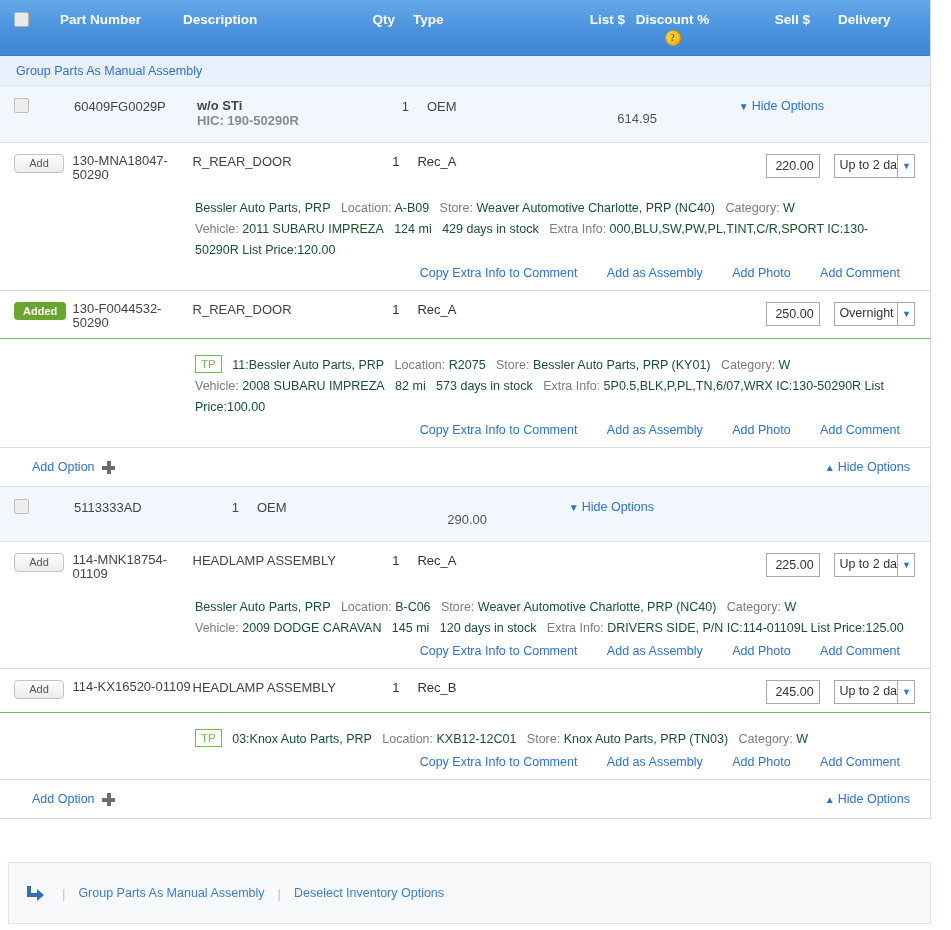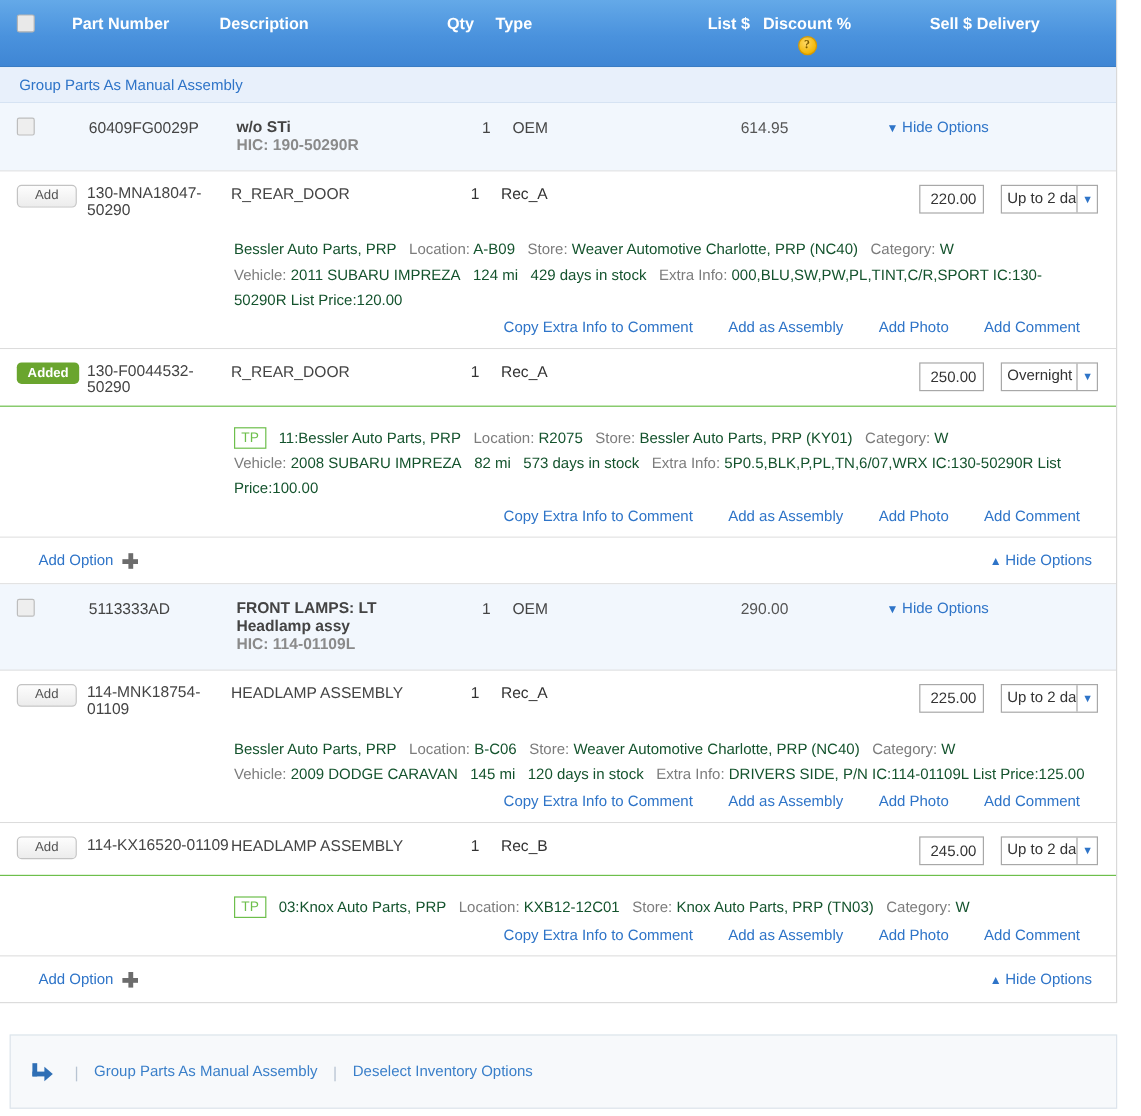--- a/index.html
+++ b/index.html
@@ -50,21 +50,21 @@
   .hdr .cell { box-sizing: border-box; }
 
   .c-chk    { width: 60px;  padding-left: 14px; }
   .c-part   { width: 123px; }
   .c-desc   { width: 170px; }
   .c-qty    { width: 42px;  text-align: right; }
   .c-type   { width: 95px;  padding-left: 18px; }
   .c-list   { width: 135px; text-align: right; }
   .c-disc   { width: 95px;  text-align: center; }
   .c-sell   { width: 90px;  text-align: right; }
-  .c-del    { width: 110px; padding-left: 4px; }
+  .c-del    { width: 110px; padding-left: 28px; }
 
   .hdr-chkbox {
     display: inline-block;
     width: 13px; height: 13px;
     background: #e9e9e9;
     border: 1px solid #b5b5b5;
     border-radius: 2px;
     vertical-align: middle;
     margin-top: -2px;
   }
@@ -99,21 +99,21 @@
 
   .oem-row {
     background: #f2f7fd;
     border-bottom: 1px solid #dfdfdf;
     padding: 12px 0 14px 0;
   }
   .oem-row .c-desc { font-weight: bold; color: #444; line-height: 15px; }
   .oem-row .hic { color: #8a8a8a; font-weight: bold; }
   .oem-row .c-part { color: #444; padding-top: 1px; }
   .oem-row .c-qty, .oem-row .c-type { color: #444; padding-top: 1px; }
-  .oem-row .c-list { color: #555; padding-top: 1px; }
+  .oem-row .c-list { color: #555; padding-top: 1px; margin-top: 12px; }
 
   .opt-row {
     background: #ffffff;
     padding: 11px 0 8px 0;
   }
   .opt-row .c-part { color: #444; line-height: 14px; }
   .opt-row .c-desc { color: #444; }
 
   .row-chk {
     display: inline-block;
@@ -464,25 +464,20 @@
         <span class="plus-icon"></span>
       </div>
       <a class="hide-opt" href="#"><span class="tri">▲</span><span>Hide Options</span></a>
     </div>
 
     <div class="row oem-row">
       <div class="cell c-chk">
         <span class="row-chk"></span>
       </div>
       <div class="cell c-part">5113333AD</div>
-      <div class="cell c-desc">
-        <div>FRONT LAMPS: LT</div>
-        <div>Headlamp assy</div>
-        <div class="hic">HIC: 114-01109L</div>
-      </div>
       <div class="cell c-qty">1</div>
       <div class="cell c-type">OEM</div>
       <div class="cell c-list">290.00</div>
       <div class="cell oem-hide">
         <a class="hide-opt" href="#"><span class="tri">▼</span><span>Hide Options</span></a>
       </div>
     </div>
 
     <div class="row opt-row">
       <div class="cell c-chk">

